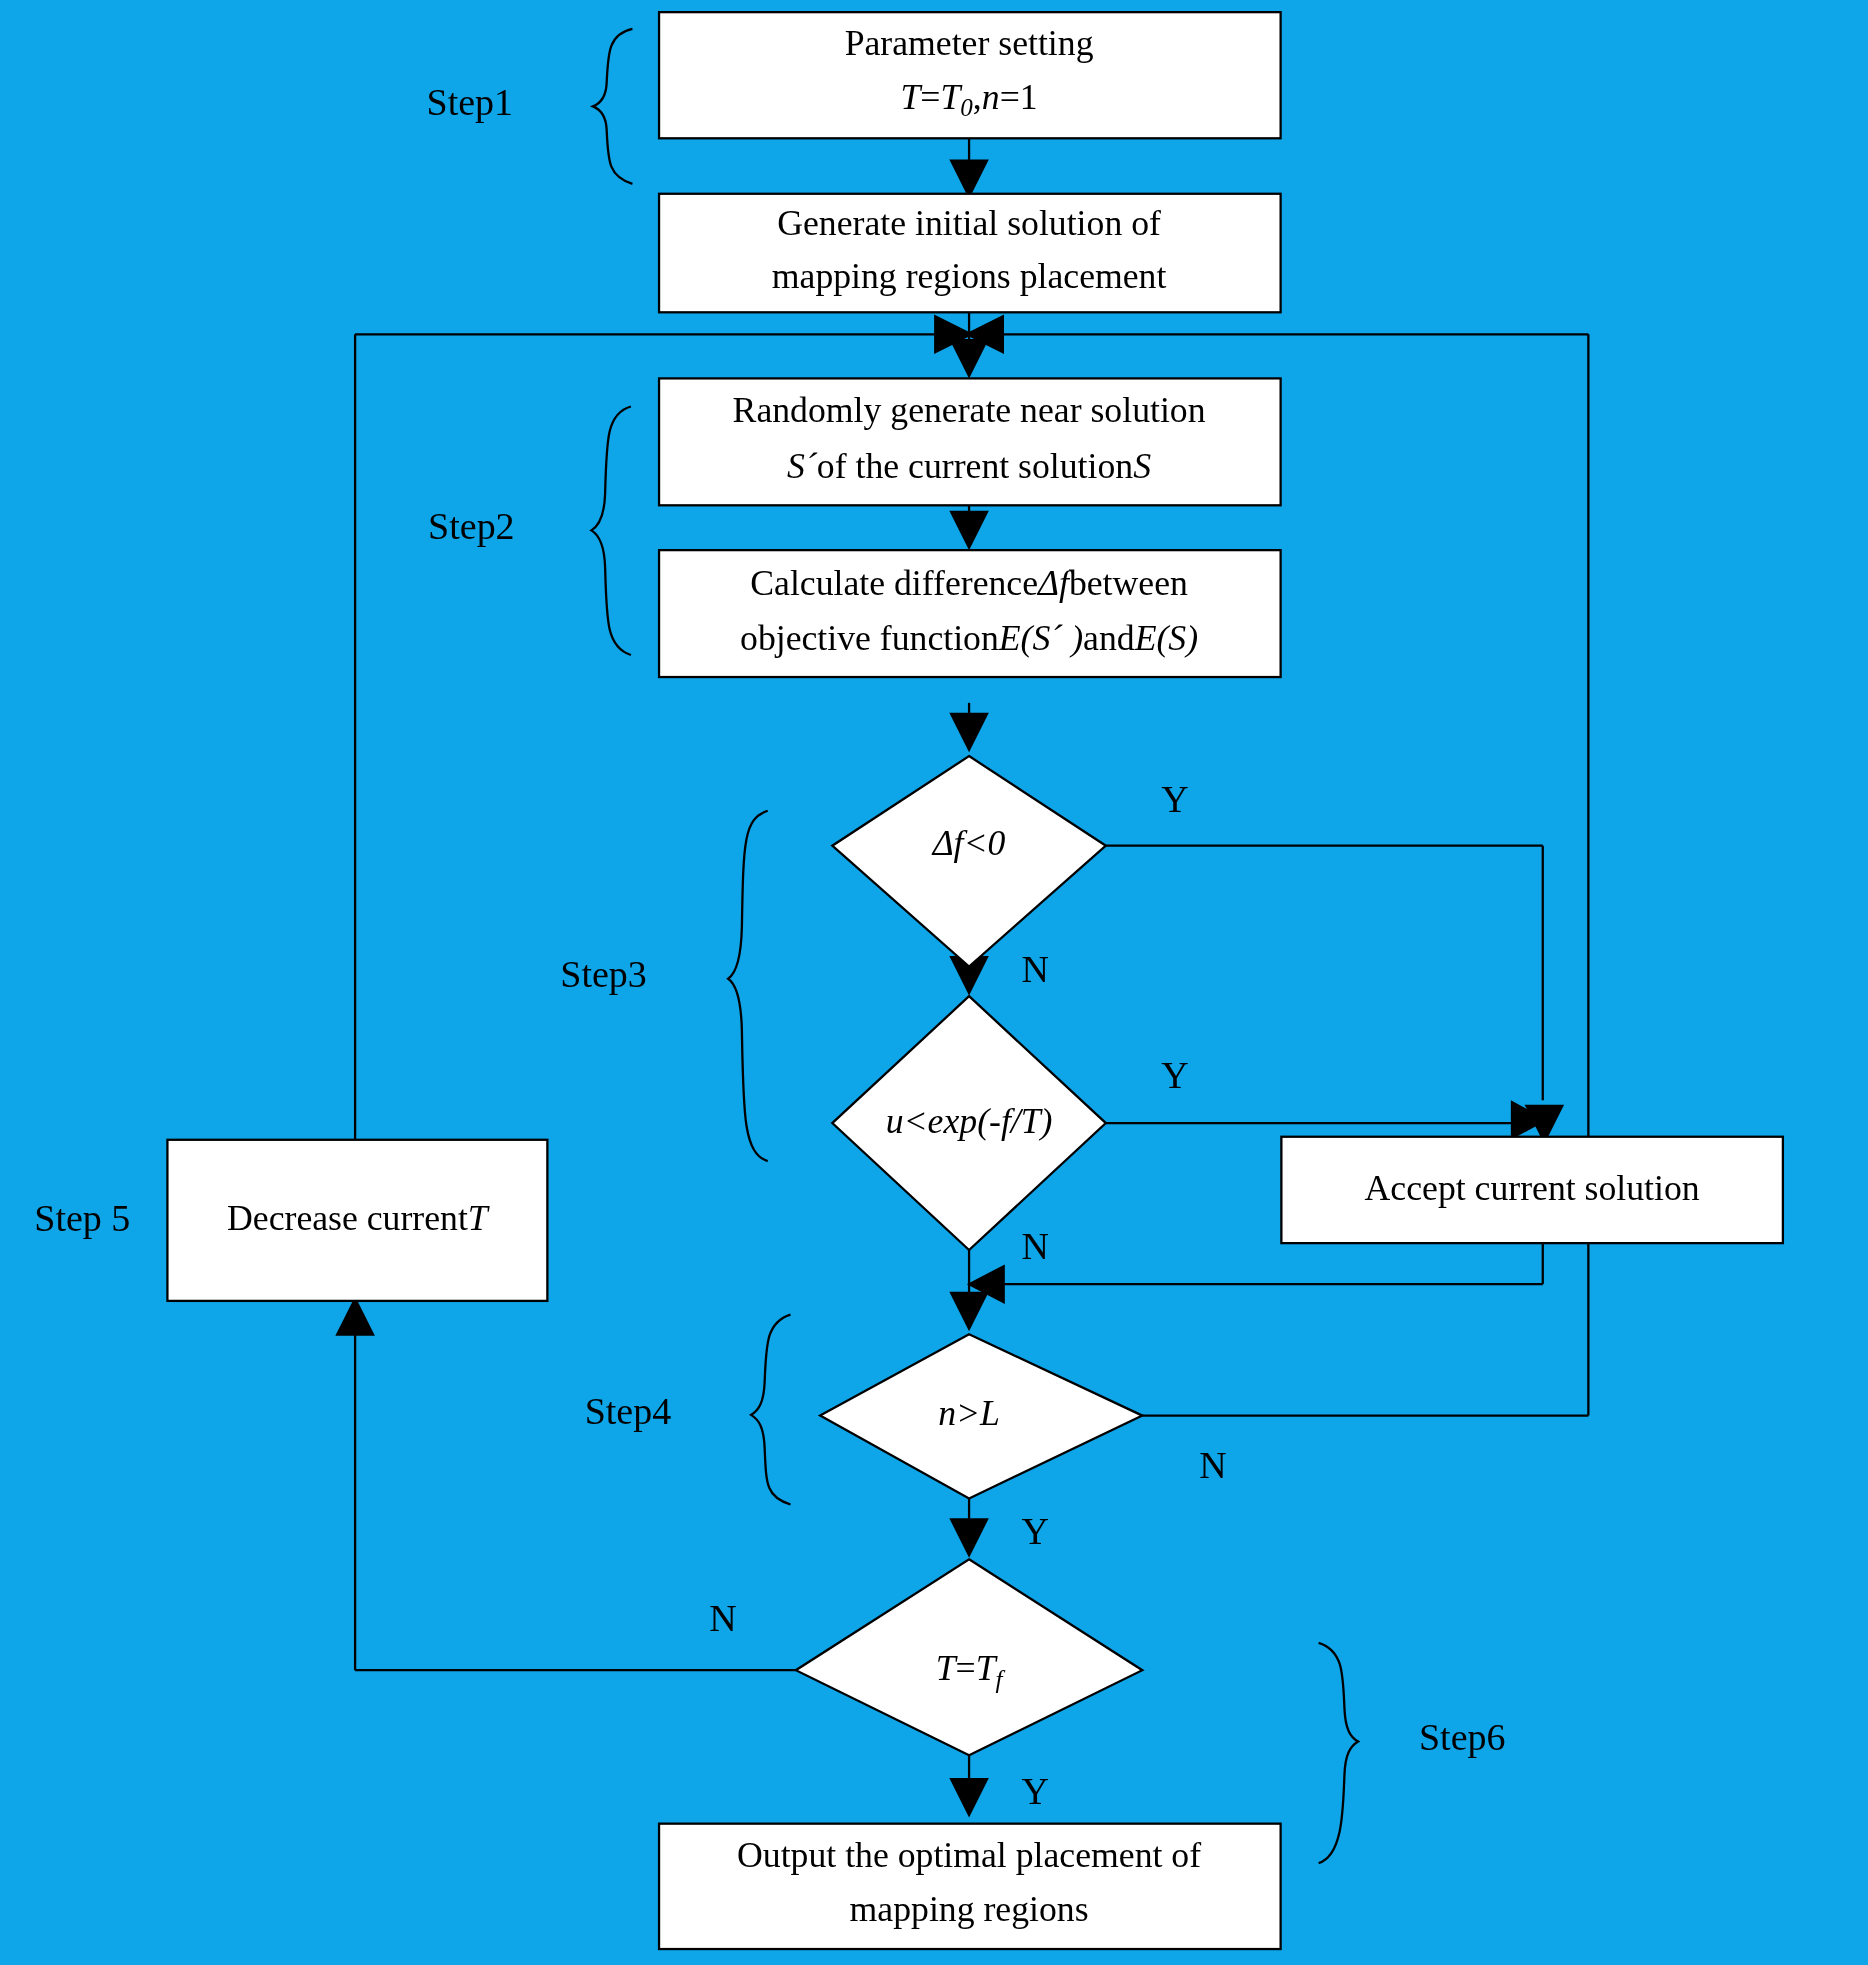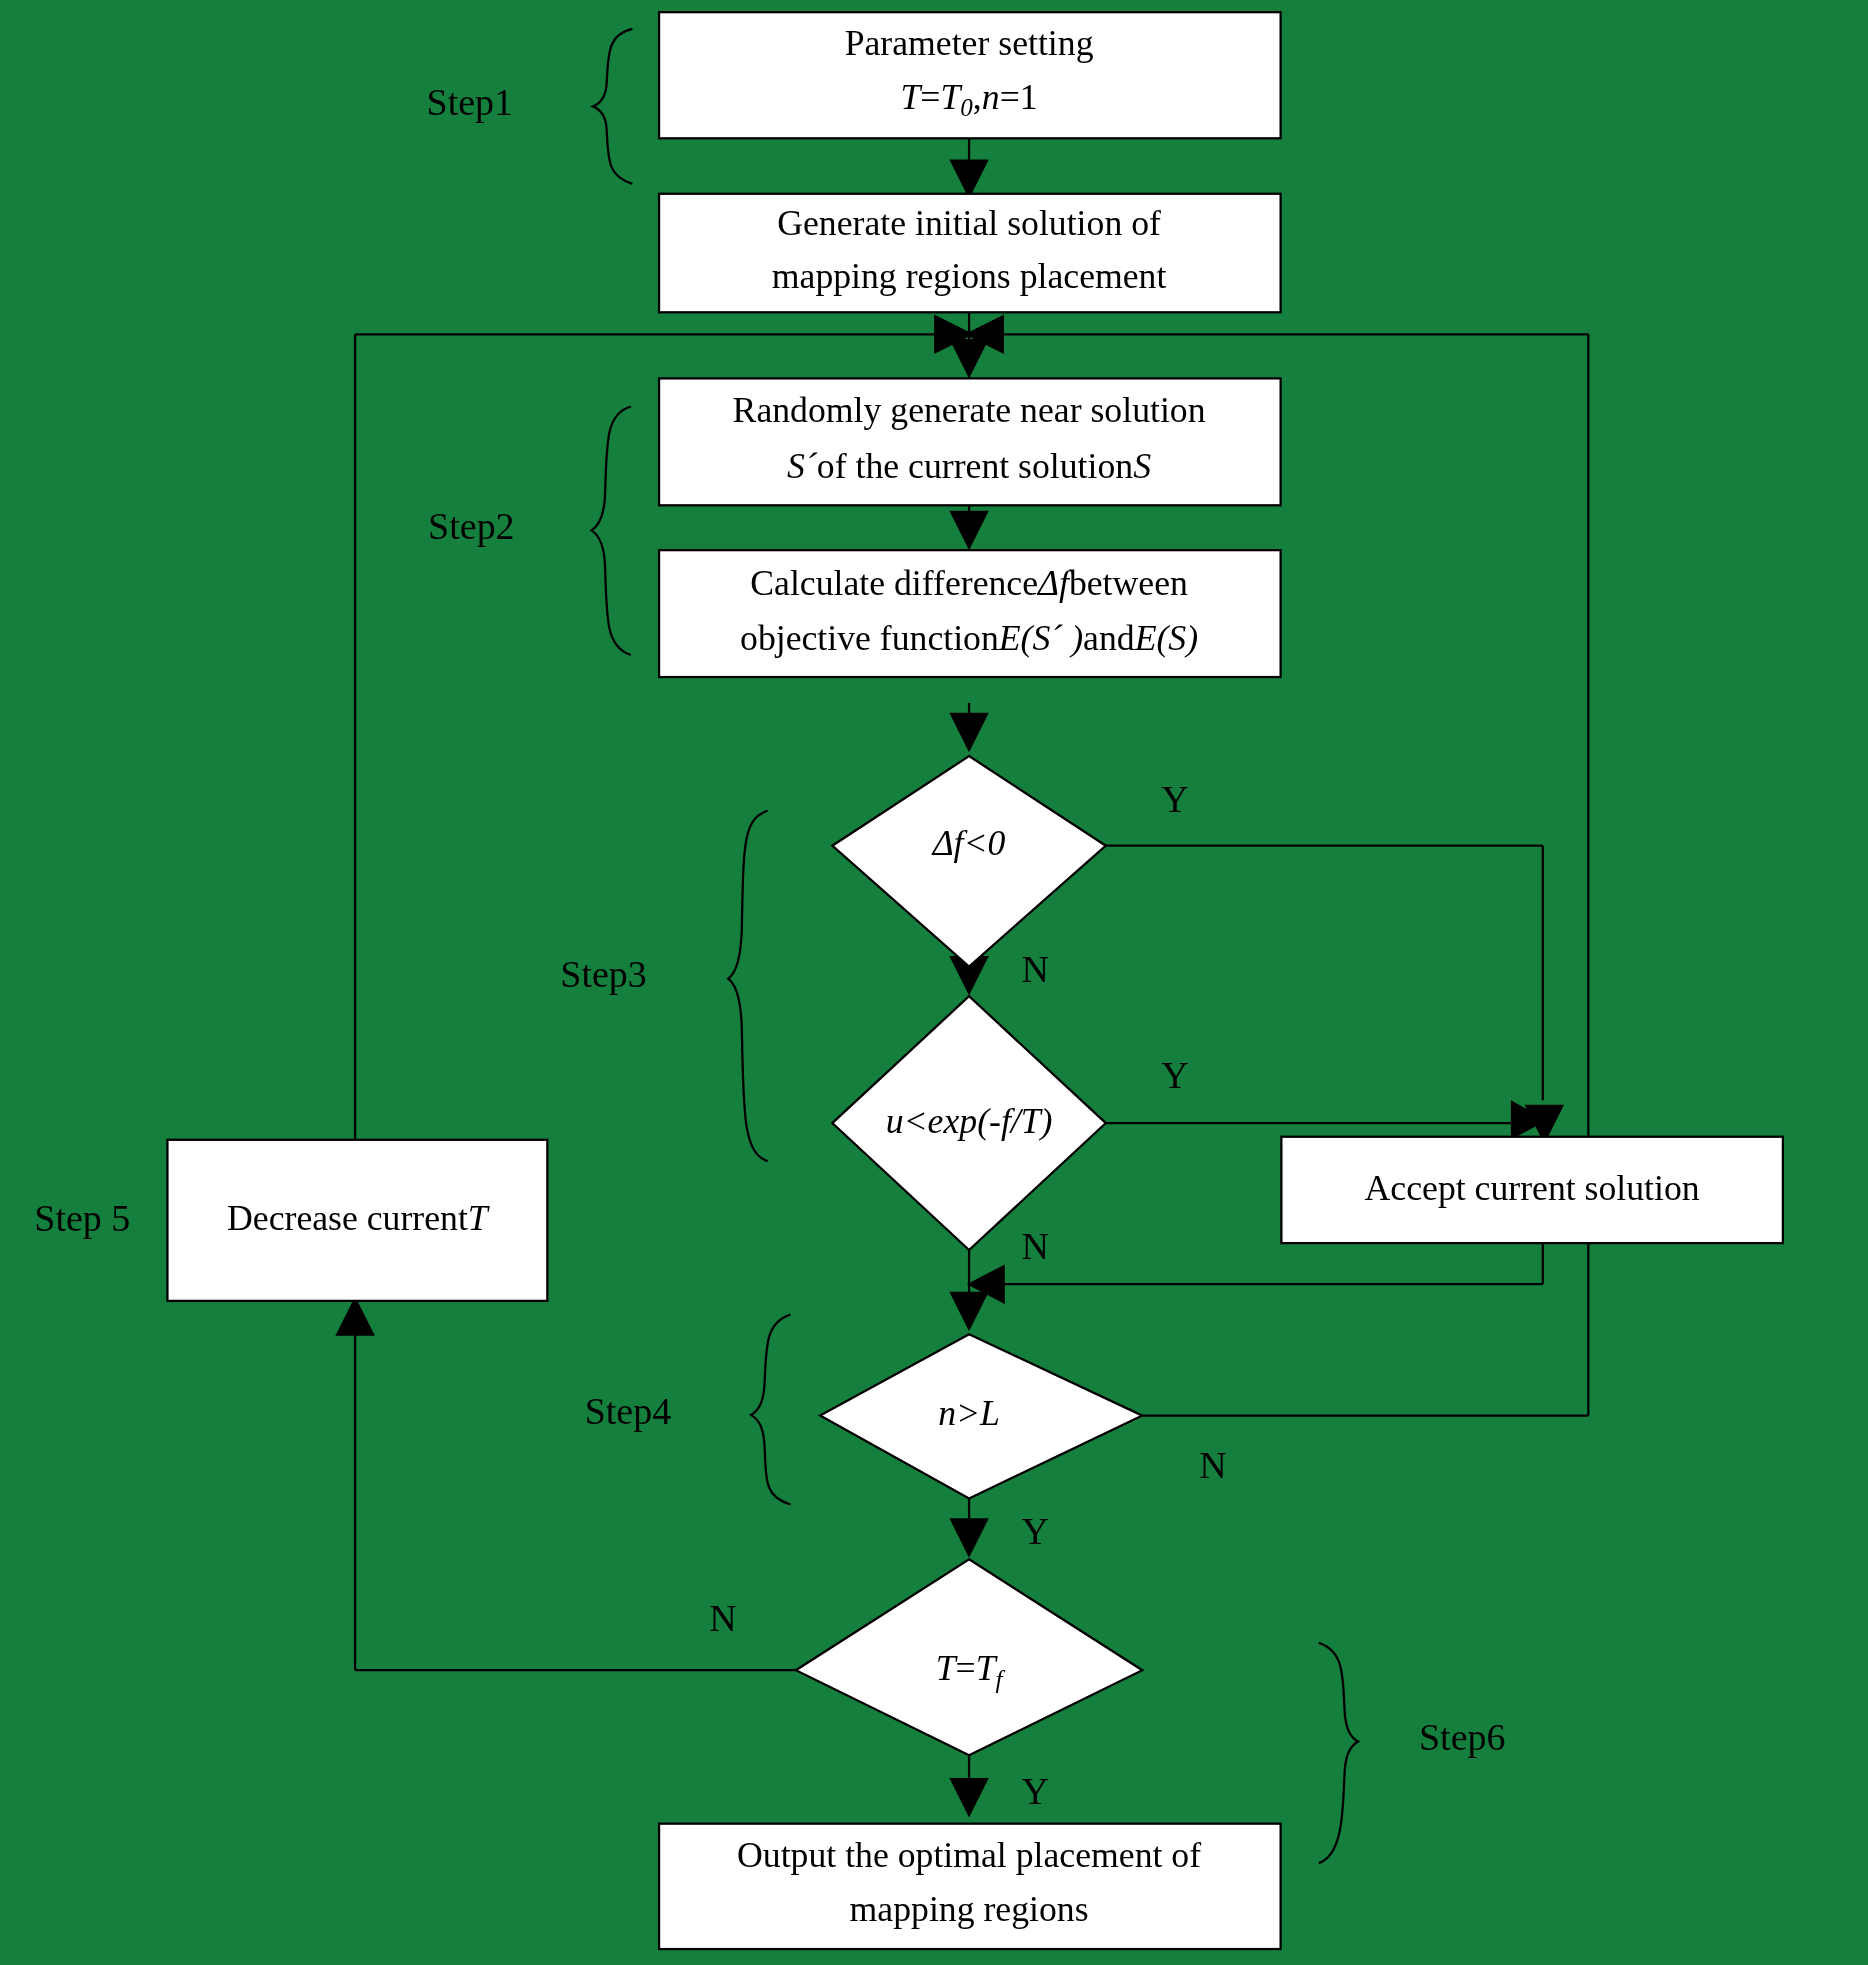--- a/index.html
+++ b/index.html
@@ -1,17 +1,17 @@
 <!DOCTYPE html>
 <html style="font-size:12px"><head>
 <meta charset="utf-8">
 <style>
   html,body{margin:0;padding:0;background:#ffffff;}
   body{font-family:"Liberation Serif", serif;}
-  #stage{position:relative;width:1869px;height:1965px;background:#15803d;overflow:hidden;}
+  #stage{position:relative;width:1869px;height:1965px;background:#0ea5e9;overflow:hidden;}
   svg#diagram{position:absolute;top:0;left:0;width:1869px;height:1965px;}
   .node-box{fill:#ffffff;stroke:#000000;stroke-width:3;}
   .node-diamond{fill:#ffffff;stroke:#000000;stroke-width:3;}
   .conn{stroke:#000000;stroke-width:3;fill:none;}
   .brace{stroke:#000000;stroke-width:3;fill:none;}
   .arrowhead{fill:#000000;stroke:none;}
   text{font-family:"Liberation Serif", serif;fill:#000000;}
   .boxlabel{font-size:47px;text-anchor:middle;dominant-baseline:middle;}
   .difflabel{font-size:47px;text-anchor:middle;dominant-baseline:middle;}
   .steplabel{font-size:50px;text-anchor:middle;dominant-baseline:middle;}

